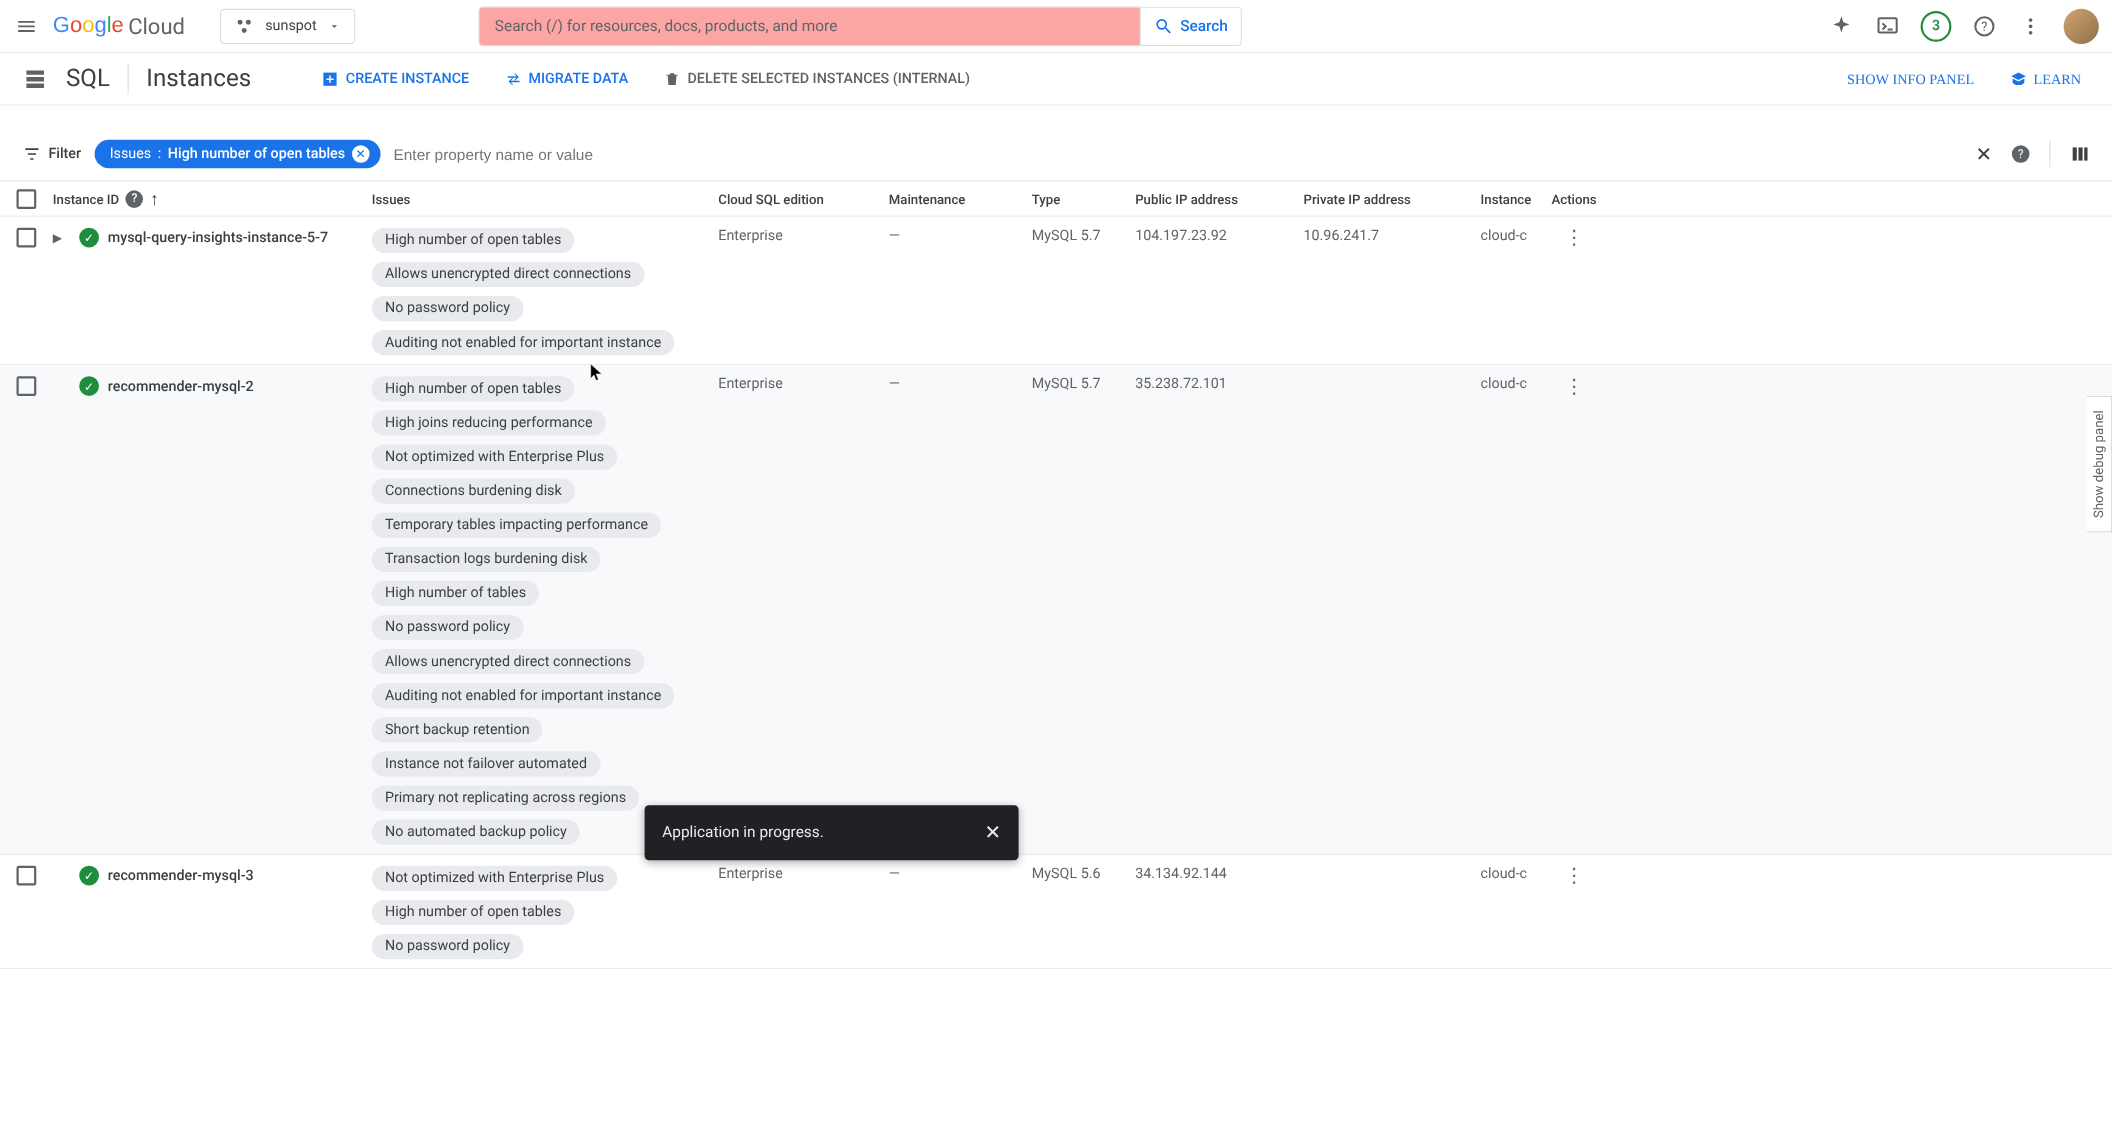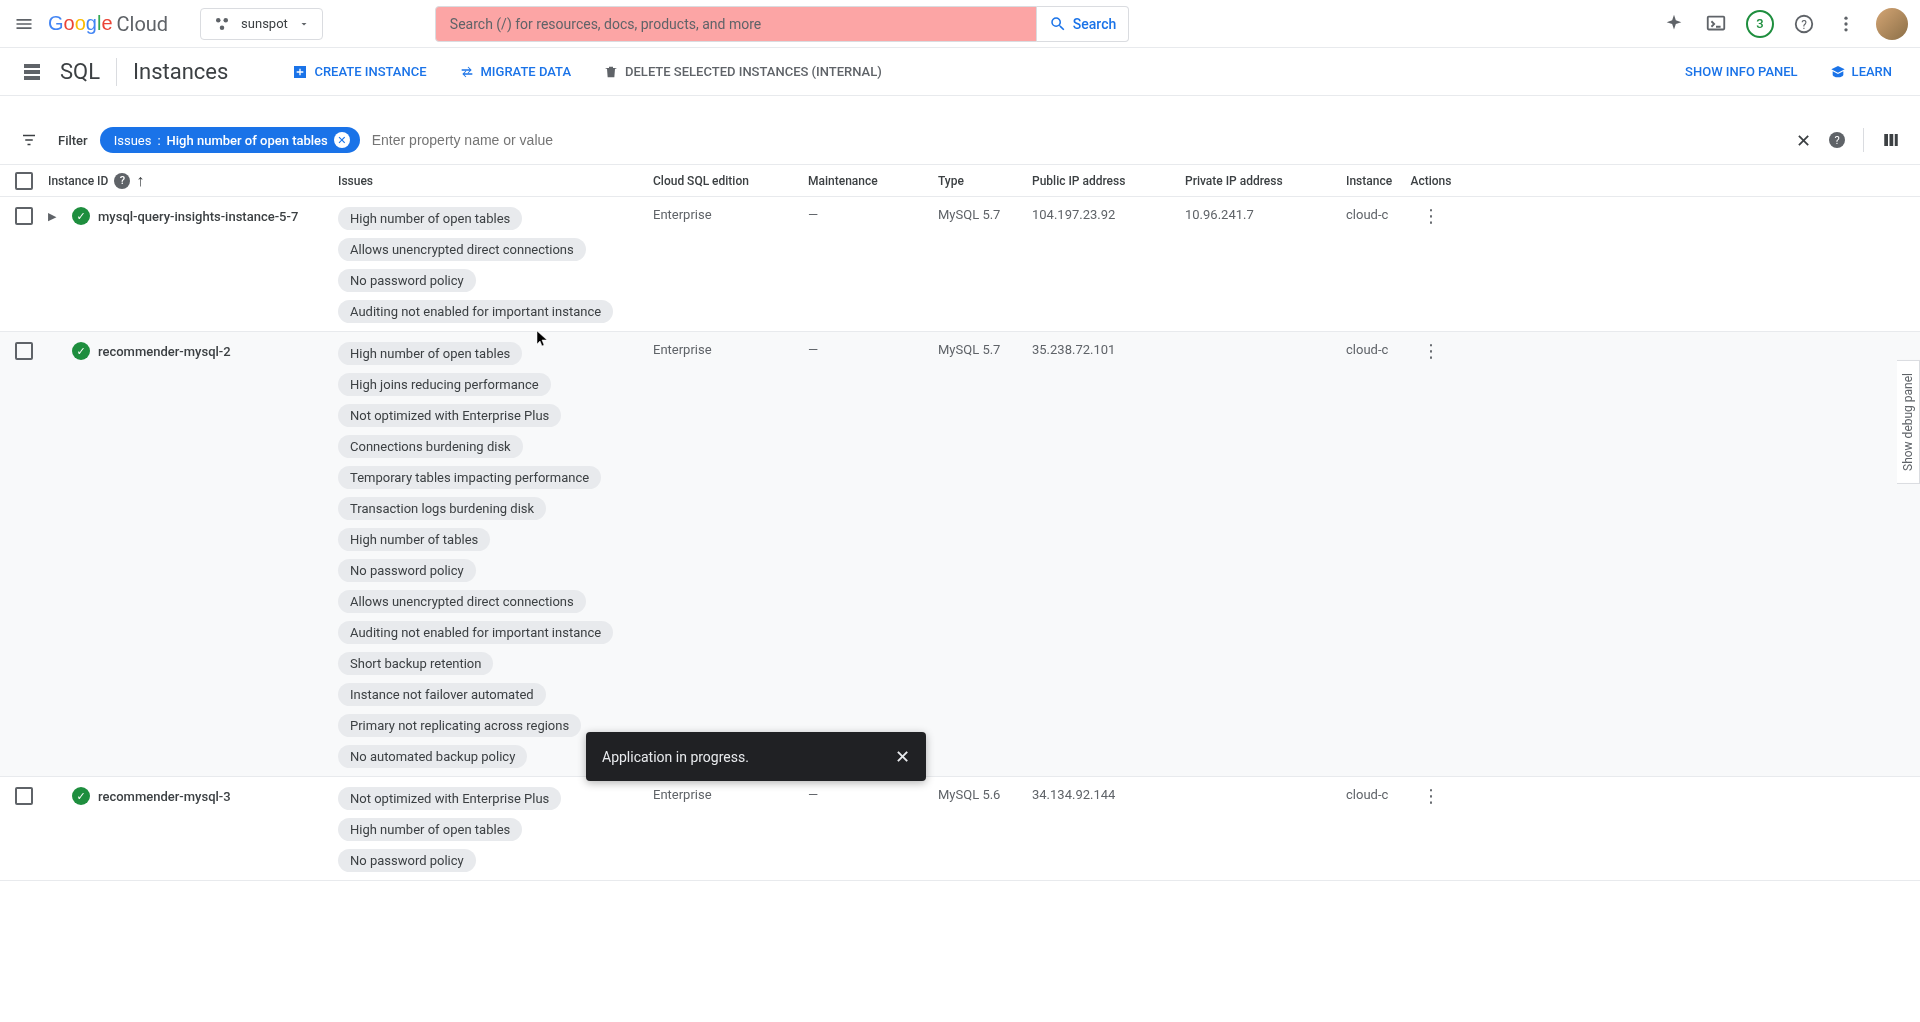--- a/index.html
+++ b/index.html
@@ -21,25 +21,25 @@
 .avatar { width: 32px; height: 32px; border-radius: 50%; background: linear-gradient(135deg, #d4a574 0%, #8b6f47 100%); }
 
 
 .subheader { height: 48px; display: flex; align-items: center; padding: 0 20px; border-bottom: 1px solid #e8eaed; gap: 16px; }
 .sql-icon { width: 24px; height: 24px; color: #5f6368; }
 .sql-text { font-size: 22px; color: #3c4043; }
 .subheader-divider { width: 1px; height: 28px; background: #dadce0; }
 .page-title { font-size: 22px; color: #3c4043; margin-right: 40px; }
 .action-btn { display: flex; align-items: center; gap: 6px; color: #1a73e8; font-weight: 500; font-size: 13px; padding: 6px 8px; cursor: pointer; border-radius: 4px; }
 .action-btn.gray { color: #5f6368; }
-.subheader-right { margin-left: auto; display: flex; align-items: center; gap: 16px; }
+.subheader-right { margin-left: auto; display: flex; align-items: center; gap: 16px; font-family: Liberation Serif, serif; }
 
 
 .filter-bar { height: 48px; display: flex; align-items: center; padding: 0 20px; gap: 12px; margin-top: 20px; }
-.filter-icon-wrap { display: flex; align-items: center; gap: 20px; font-weight: 500; }
+.filter-icon-wrap { display: flex; align-items: center; gap: 6px; font-weight: 500; }
 .filter-chip { background: #1a73e8; color: #fff; border-radius: 16px; padding: 5px 10px 5px 14px; display: flex; align-items: center; gap: 6px; font-size: 13px; }
 .filter-chip-close { width: 16px; height: 16px; background: #fff; color: #1a73e8; border-radius: 50%; display: flex; align-items: center; justify-content: center; font-size: 11px; }
 .filter-input { border: none; outline: none; font-size: 14px; color: #5f6368; flex: 0 0 400px; }
 .filter-right { margin-left: auto; display: flex; align-items: center; gap: 18px; }
 .filter-divider { width: 1px; height: 24px; background: #dadce0; }
 
 
 .table-wrap { border-top: 1px solid #e8eaed; overflow: hidden; }
 .table-header { height: 32px; display: flex; align-items: center; border-bottom: 1px solid #e8eaed; font-weight: 500; color: #3c4043; font-size: 12px; }
 .col-check { width: 48px; display: flex; align-items: center; justify-content: center; }

